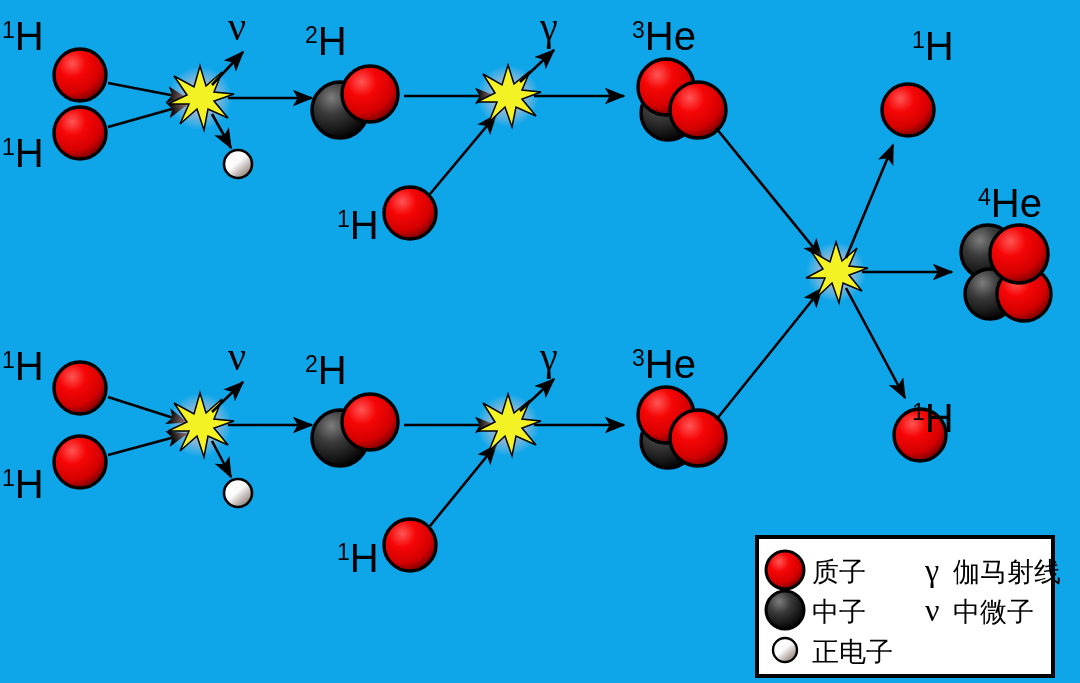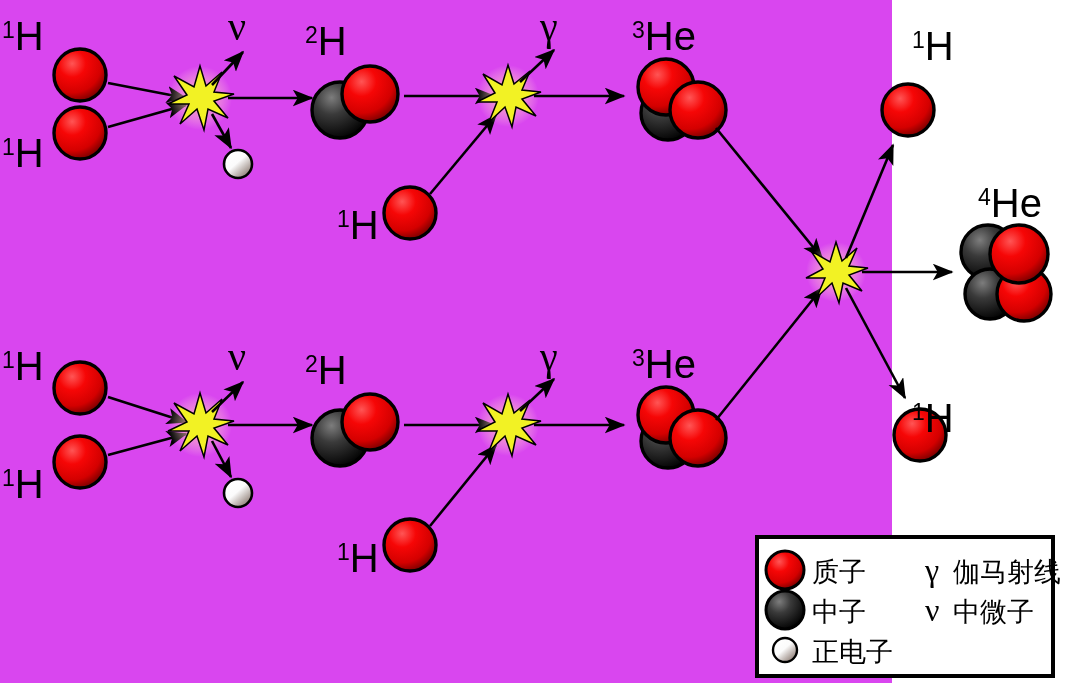--- a/index.html
+++ b/index.html
@@ -8,23 +8,23 @@
     background: #ffffff;
   }
   body {
     width: 1080px;
     height: 683px;
     font-family: "Liberation Sans", sans-serif;
     overflow: hidden;
   }
   #diagram-root {
     position: relative;
-    width: 892px;
+    width: 1080px;
     height: 683px;
-    background: #d946ef;
+    background: #0ea5e9;
   }
   svg.stage {
     position: absolute;
     top: 0;
     left: 0;
     width: 1080px;
     height: 683px;
   }
   .nuc-label {
     font-family: "Liberation Sans", sans-serif;

